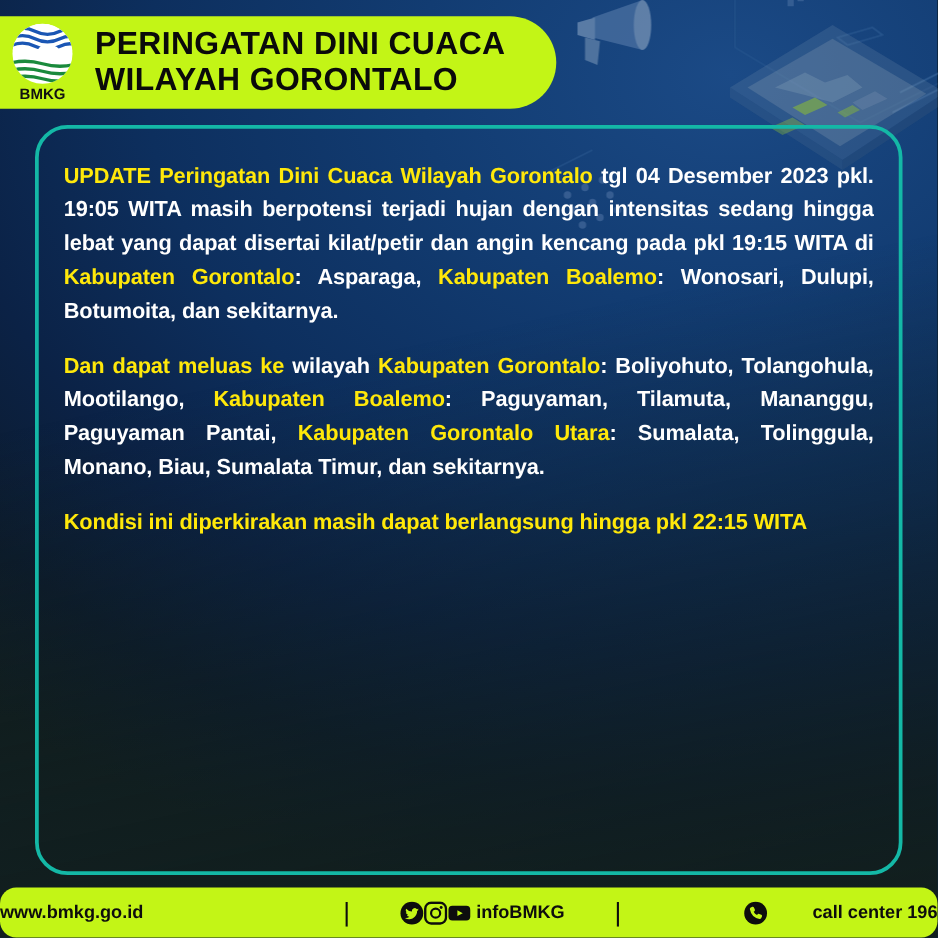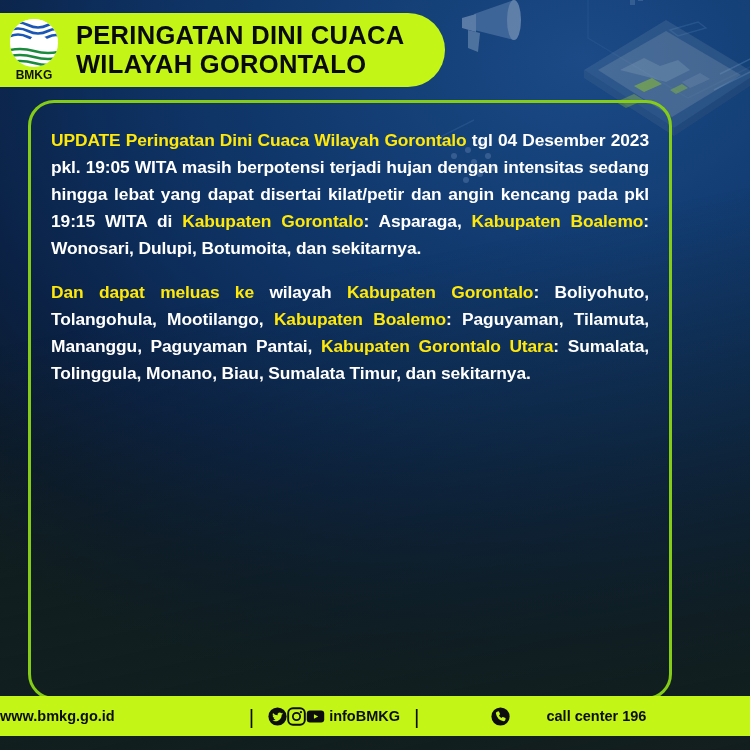--- a/index.html
+++ b/index.html
@@ -73,23 +73,23 @@
     color: #0a0a0a;
     letter-spacing: 0.3px;
     white-space: pre-line;
   }
 
   
   .card {
     position: absolute;
     left: 28px;
     top: 100px;
-    width: 644px;
+    width: 694px;
     height: 600px;
-    border: 3px solid #84cc16;
+    border: 3px solid #14b8a6;
     border-radius: 26px;
     box-sizing: border-box;
     padding: 24px 20px 20px 20px;
   }
 
   .body-text {
     font-family: "Liberation Sans", sans-serif;
     font-size: 17.4px;
     line-height: 1.55;
     color: #ffffff;
@@ -99,28 +99,29 @@
   }
   .para { margin: 0 0 17px 0; }
   .para.last { margin-bottom: 0; }
   .para.sig { margin-top: 4px; }
   .hl { color: #ffe80a; }
 
   
   .footer {
     position: absolute;
     left: 0;
-    bottom: 14px;
+    bottom: 0;
     width: 750px;
     height: 40px;
     background: #c3f516;
     display: flex;
     align-items: center;
-    justify-content: flex-start;
+    justify-content: space-between;
     gap: 0px;
+    border-radius: 13px;
   }
   .footer-item {
     font-family: "Liberation Sans", sans-serif;
     font-size: 14.5px;
     font-weight: bold;
     color: #0d0d0d;
     display: flex;
     align-items: center;
     gap: 7px;
     white-space: nowrap;
@@ -236,20 +237,21 @@
 WILAYAH GORONTALO</div>
   </div>
 
   <div class="card">
     <div class="body-text">
 
       <p class="para"><span class="hl">UPDATE Peringatan Dini Cuaca Wilayah Gorontalo</span><span> tgl 04 Desember 2023 pkl. 19:05 WITA masih berpotensi terjadi hujan dengan intensitas sedang hingga lebat yang dapat disertai kilat/petir dan angin kencang pada pkl 19:15 WITA di </span><span class="hl">Kabupaten Gorontalo</span><span>: Asparaga, </span><span class="hl">Kabupaten Boalemo</span><span>: Wonosari, Dulupi, Botumoita, dan sekitarnya.</span></p>
 
       <p class="para"><span class="hl">Dan dapat meluas ke</span><span> wilayah </span><span class="hl">Kabupaten Gorontalo</span><span>: Boliyohuto, Tolangohula, Mootilango, </span><span class="hl">Kabupaten Boalemo</span><span>: Paguyaman, Tilamuta, Mananggu, Paguyaman Pantai, </span><span class="hl">Kabupaten Gorontalo Utara</span><span>: Sumalata, Tolinggula, Monano, Biau, Sumalata Timur, dan sekitarnya.</span></p>
 
+      <p class="para"><span class="hl">Kondisi ini diperkirakan masih dapat berlangsung hingga pkl 22:15 WITA</span></p>
 
 
     </div>
   </div>
 
   <div class="footer">
 
     <div class="footer-item f-web">www.bmkg.go.id</div>
 
     <span class="f-sep">|</span>

